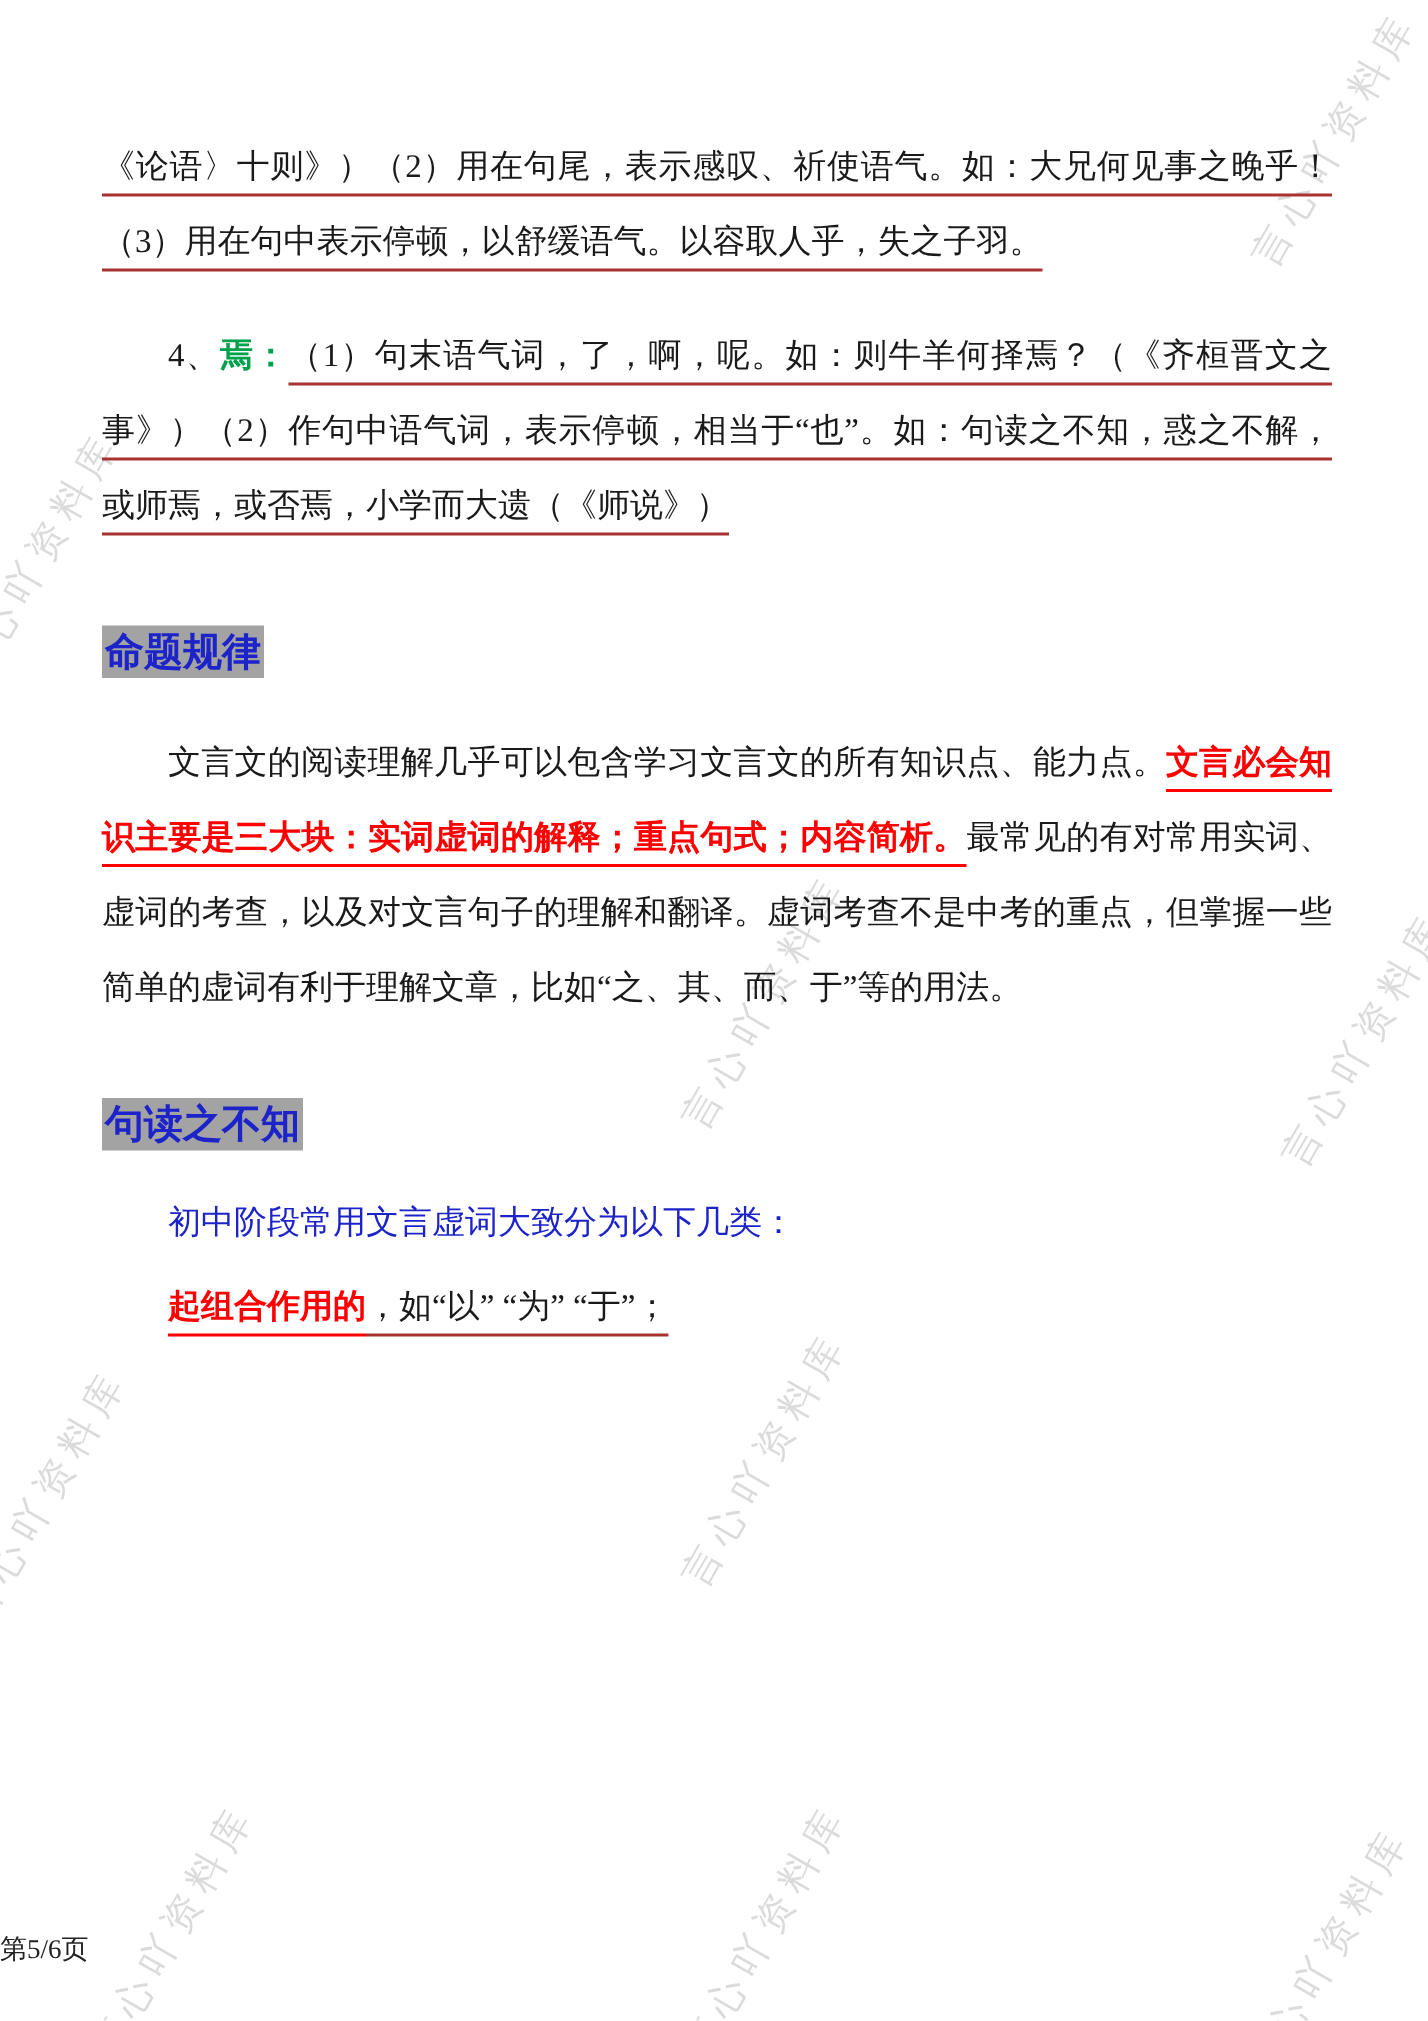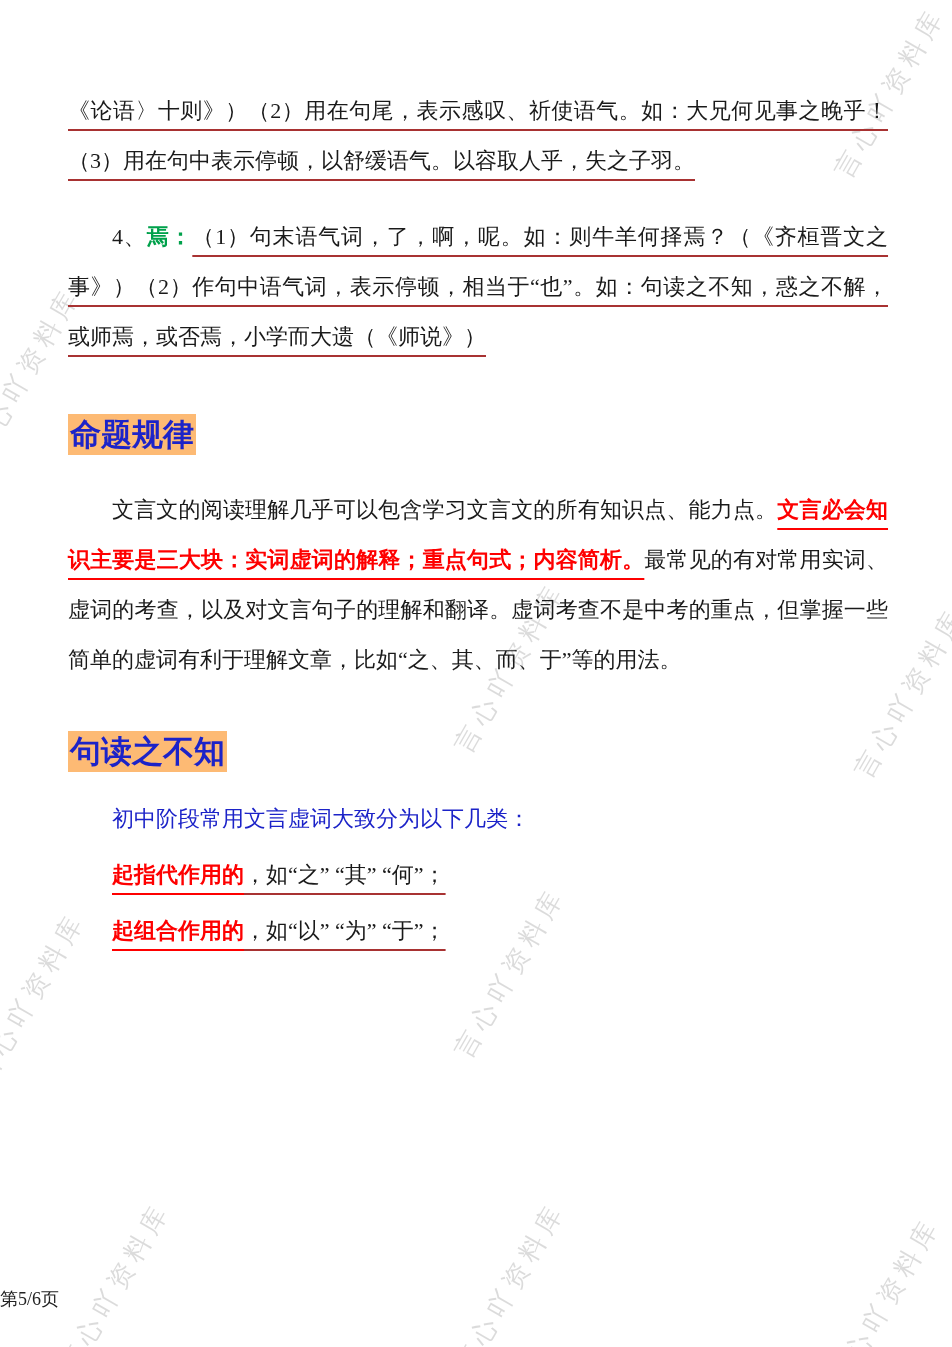--- a/index.html
+++ b/index.html
@@ -38,24 +38,24 @@
   .para {
     text-align: justify;
     text-justify: inter-ideograph;
     margin: 0 0 26px 0;
   }
   .para.indent { text-indent: 2em; }
   .para.tight { margin-bottom: 6px; }
   .heading-block { margin: 48px 0 22px 0; }
   .heading-block.second { margin-top: 42px; margin-bottom: 14px; }
   .hl {
-    background: #fdba74;
+    background: #a3a3a3;
     color: #1c23c8;
     font-weight: 700;
-    font-size: 31px;
+    font-size: 26px;
     padding: 3px 2px;
   }
 
   
   .seg-plain { }
   .seg-u {
     text-decoration: underline;
     text-decoration-color: #a83232;
     text-underline-offset: 11px;
     text-decoration-thickness: 1.6px;
@@ -97,17 +97,16 @@
   <div class="wm" style="left:780px; top:1285px;">言心吖资料库</div>
 </div>
 
 <div class="doc">
     <div class="para"><span class="seg-u">《论语〉十则》）（2）用在句尾，表示感叹、祈使语气。如：大兄何见事之晚乎！（3）用在句中表示停顿，以舒缓语气。以容取人乎，失之子羽。</span></div>
     <div class="para indent"><span class="seg-plain">4、</span><span class="seg-green">焉：</span><span class="seg-u">（1）句末语气词，了，啊，呢。如：则牛羊何择焉？（《齐桓晋文之事》）（2）作句中语气词，表示停顿，相当于“也”。如：句读之不知，惑之不解，或师焉，或否焉，小学而大遗（《师说》）</span></div>
     <div class="heading-block first"><span class="hl">命题规律</span></div>
     <div class="para indent"><span class="seg-plain">文言文的阅读理解几乎可以包含学习文言文的所有知识点、能力点。</span><span class="seg-redbold-u">文言必会知识主要是三大块：实词虚词的解释；重点句式；内容简析。</span><span class="seg-plain">最常见的有对常用实词、虚词的考查，以及对文言句子的理解和翻译。虚词考查不是中考的重点，但掌握一些简单的虚词有利于理解文章，比如“之、其、而、于”等的用法。</span></div>
     <div class="heading-block second"><span class="hl">句读之不知</span></div>
     <div class="para indent tight"><span class="seg-bluebold">初中阶段常用文言虚词大致分为以下几类：</span></div>
-    <div class="para indent tight"><span class="seg-redbold-u">起指代作用的</span><span class="seg-u">，如“之” “其” “何”；</span></div>
     <div class="para indent tight"><span class="seg-redbold-u">起组合作用的</span><span class="seg-u">，如“以” “为” “于”；</span></div>
   </div>
 
 <div class="footer">第5/6页</div>
 
 </body></html>

